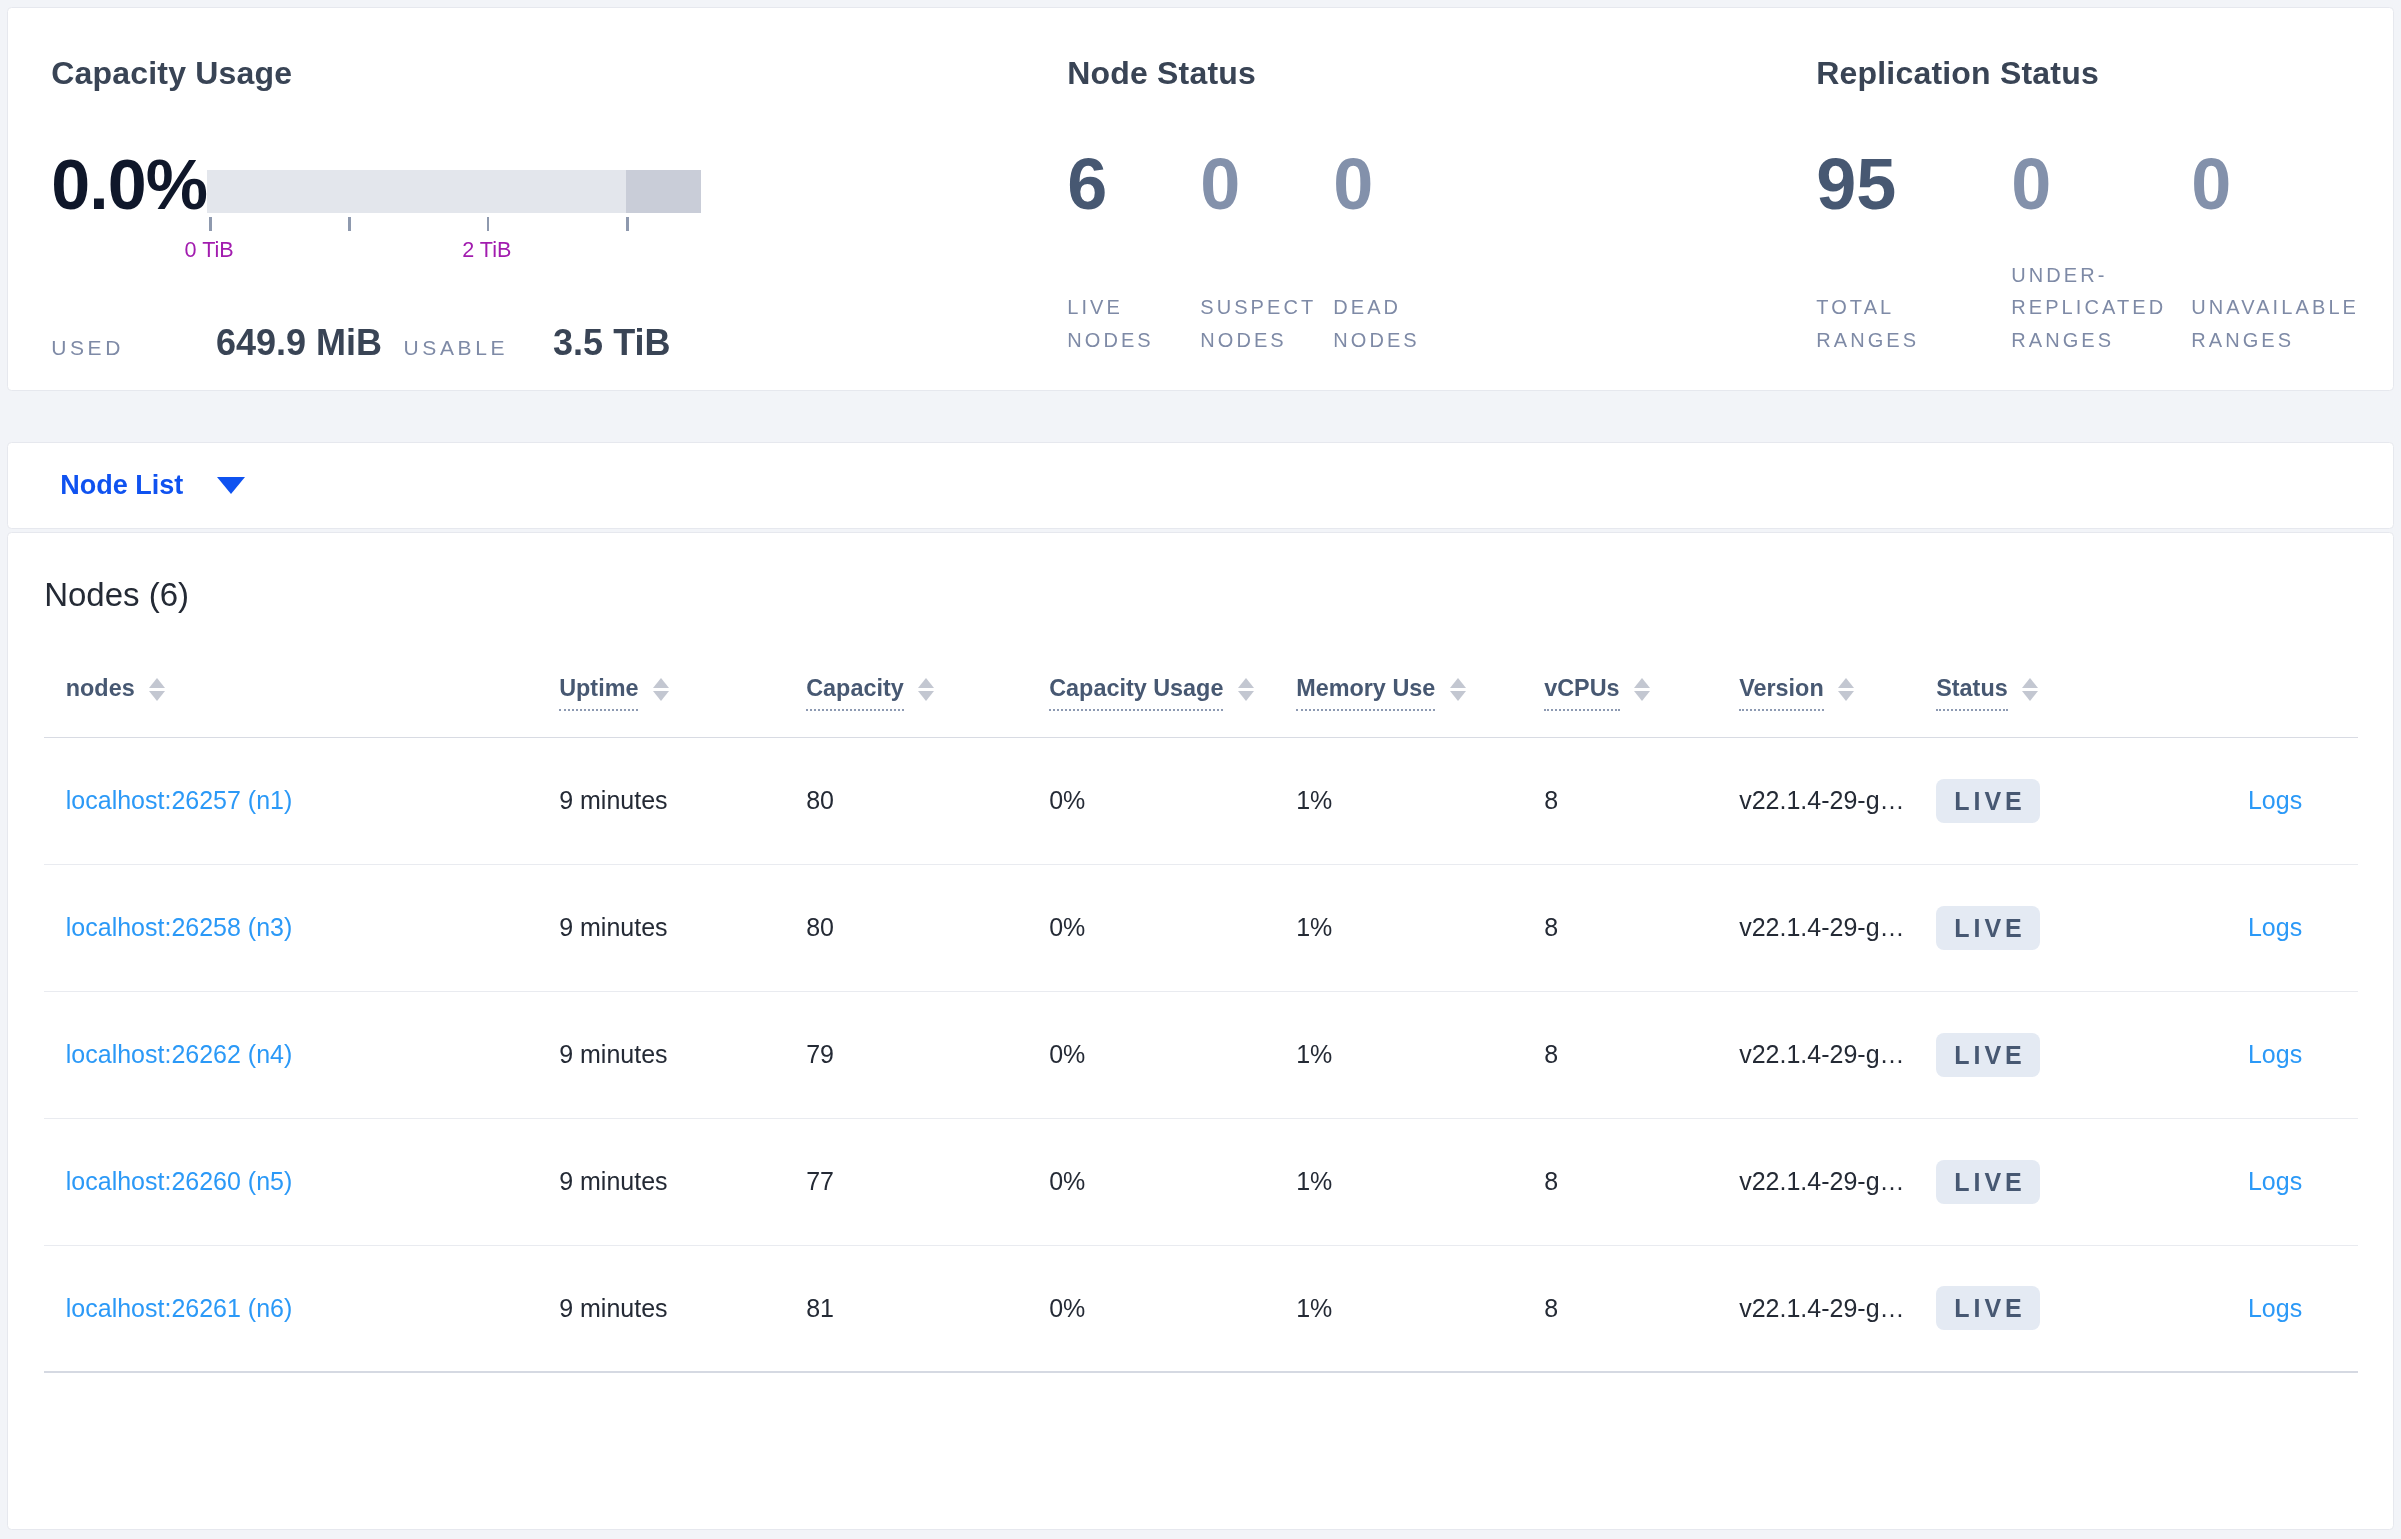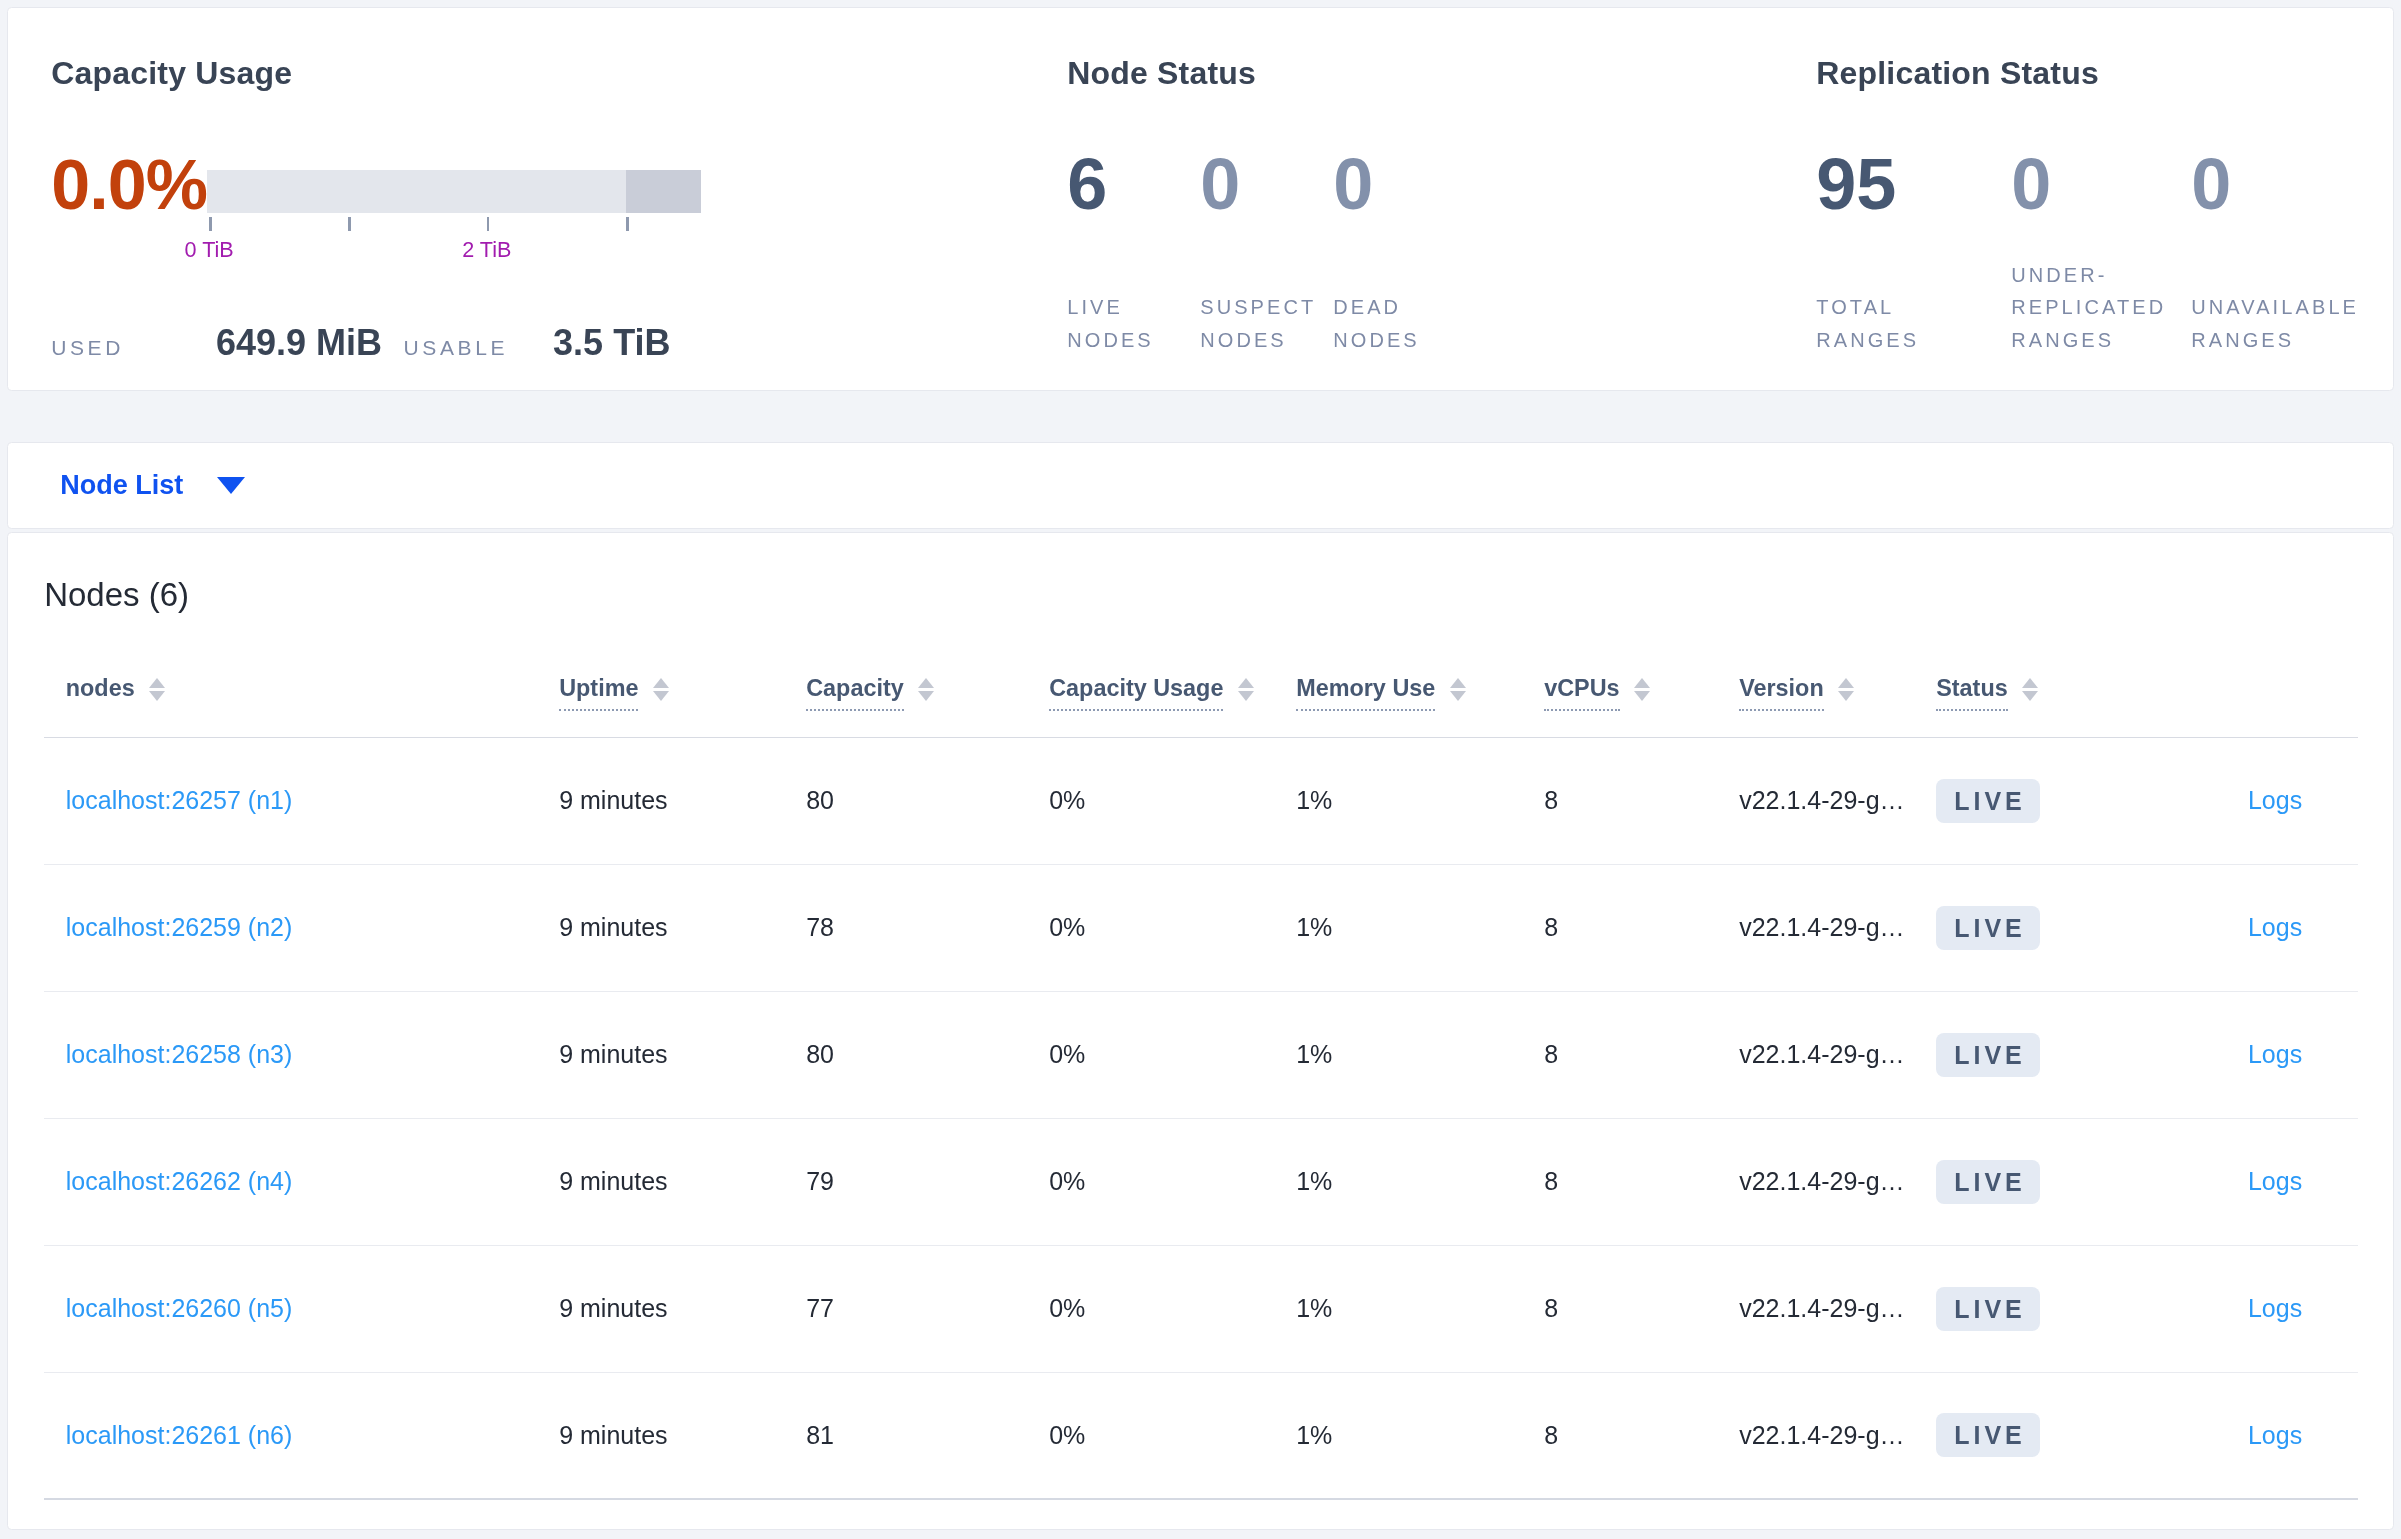--- a/index.html
+++ b/index.html
@@ -26,21 +26,21 @@
   .panel-replication { flex:1; }
   .panel-title {
     position:absolute; top:47px; left:43px;
     font-size:32px; font-weight:700; color:#394455; letter-spacing:0.2px;
   }
   .panel-nodestatus .panel-title, .panel-replication .panel-title { left:0; }
 
   
   .cap-pct {
     position:absolute; left:43px; top:137px;
-    font-size:70px; font-weight:700; color:#c2410c; letter-spacing:-0.9px;
+    font-size:70px; font-weight:700; color:#0f172a; letter-spacing:-0.9px;
   }
   .cap-bar-block { position:absolute; left:199px; top:162px; width:494px; height:108px; }
   .cap-bar { position:relative; width:100%; height:43px; background:#e3e6ec; overflow:hidden; }
   .cap-bar-other { position:absolute; top:0; right:0; height:100%; width:15.2%; background:#c9cdd8; }
   .cap-bar-used  { position:absolute; top:0; left:0; height:100%; width:0%; background:#475872; }
   .cap-tick { position:absolute; top:47px; width:2.7px; height:13.5px; background:#8e99ae; }
   .cap-tick-label {
     position:absolute; top:67px; transform:translateX(-50%);
     font-size:21.6px; color:#a21caf; white-space:nowrap;
   }
@@ -294,31 +294,20 @@
         <td>9 minutes</td>
         <td>80</td>
         <td>0%</td>
         <td>1%</td>
         <td>8</td>
         <td>v22.1.4-29-g…</td>
         <td><span class="status-badge">LIVE</span></td>
         <td class="logs-cell"><a class="logs-link">Logs</a></td>
       </tr>
       <tr>
-        <td class="first"><a class="node-link">localhost:26259 (n2)</a></td>
-        <td>9 minutes</td>
-        <td>78</td>
-        <td>0%</td>
-        <td>1%</td>
-        <td>8</td>
-        <td>v22.1.4-29-g…</td>
-        <td><span class="status-badge">LIVE</span></td>
-        <td class="logs-cell"><a class="logs-link">Logs</a></td>
-      </tr>
-      <tr>
         <td class="first"><a class="node-link">localhost:26258 (n3)</a></td>
         <td>9 minutes</td>
         <td>80</td>
         <td>0%</td>
         <td>1%</td>
         <td>8</td>
         <td>v22.1.4-29-g…</td>
         <td><span class="status-badge">LIVE</span></td>
         <td class="logs-cell"><a class="logs-link">Logs</a></td>
       </tr>

